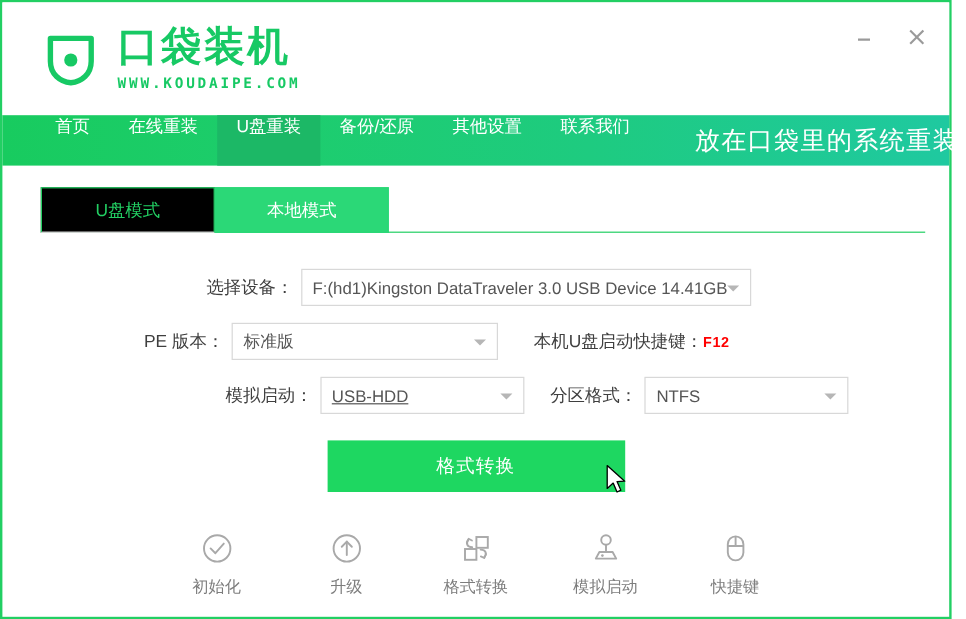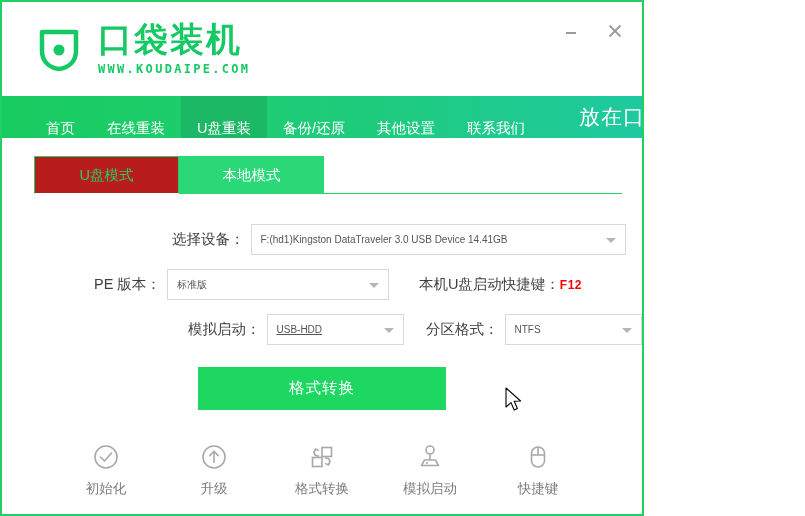--- a/index.html
+++ b/index.html
@@ -4,21 +4,21 @@
 <style>
   * { box-sizing: border-box; margin: 0; padding: 0; }
   html, body {
     width: 805px; height: 516px;
     font-family: "Liberation Sans", "DejaVu Sans", sans-serif;
     background: #ffffff;
     overflow: hidden;
   }
   #app {
     position: relative;
-    width: 644px; height: 516px;
+    width: 793px; height: 516px;
     border: 2px solid #22cf63;
     background: #ffffff;
   }
 
   
   .titlebar {
     position: relative;
     height: 94px;
     background: #ffffff;
     display: flex;
@@ -66,21 +66,21 @@
   
   .navbar {
     position: relative;
     height: 42px;
     background: linear-gradient(to right, #18cb5f 0%, #1dcd6c 28%, #1ecb80 62%, #1fc9a0 100%);
     display: flex;
     align-items: stretch;
   }
   .nav-items { display: flex; align-items: stretch; margin-left: 28px; }
   .nav-item {
-    display: flex; align-items: flex-end;
+    display: flex; align-items: flex-start;
     padding: 0 16px;
     color: #ffffff;
     font-size: 14.5px;
     cursor: pointer;
     white-space: nowrap;
   }
   .nav-item.active { background: #1cb866; }
   .nav-tagline {
     display: flex; align-items: center;
     margin-left: 38px;
@@ -105,21 +105,21 @@
     z-index: 2;
   }
   .tab {
     width: 145px;
     display: flex; align-items: center; justify-content: center;
     font-size: 14.5px;
     cursor: pointer;
     white-space: nowrap;
   }
   .tab.active {
-    background: #b91c1c;
+    background: #000000;
     color: #22cf63;
     border: 1px solid #22cf63;
     border-bottom: 1px solid #ffffff;
   }
   .tab.inactive {
     background: #2bd877;
     color: #ffffff;
     border: 1px solid #2bd877;
   }
   .tab-underline {
@@ -136,39 +136,39 @@
     padding-top: 30px;
   }
   .form-row {
     display: flex;
     align-items: center;
     margin-bottom: 14px;
     font-size: 14.5px;
     color: #444444;
   }
   .row-device { padding-left: 170px; }
-  .row-pe     { padding-left: 92px; }
+  .row-pe     { padding-left: 118px; }
   .row-write  { padding-left: 186px; }
 
   .field-label {
     color: #3f3f3f;
     font-size: 14.5px;
     white-space: nowrap;
     margin-right: 6px;
     text-align: right;
   }
   .select {
     position: relative;
     height: 31px;
     border: 1px solid #d8d8d8;
     background: #ffffff;
     display: flex;
     align-items: center;
     padding: 0 26px 0 9px;
-    font-size: 10px;
+    font-size: 14px;
     color: #555555;
     cursor: pointer;
     white-space: nowrap;
     overflow: hidden;
   }
   .select .caret {
     position: absolute;
     right: 9px; top: 50%;
     margin-top: -2px;
     width: 0; height: 0;

